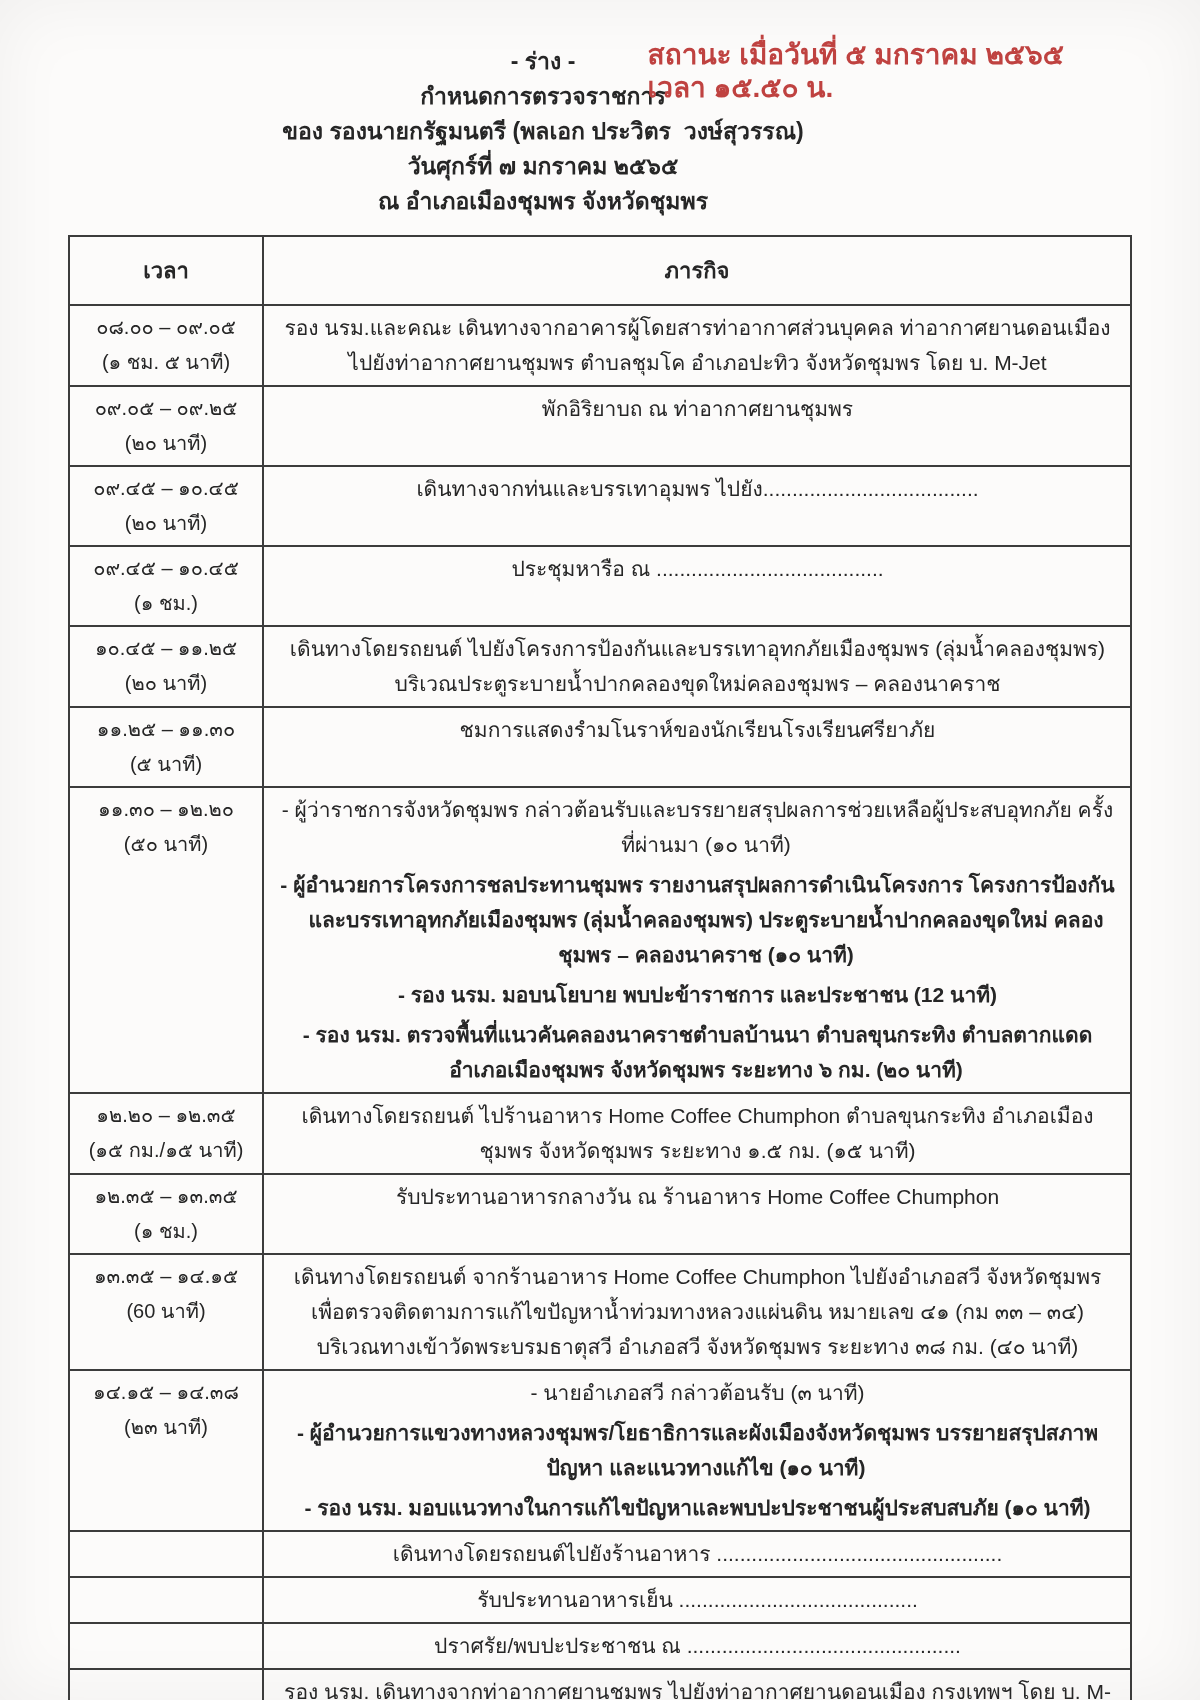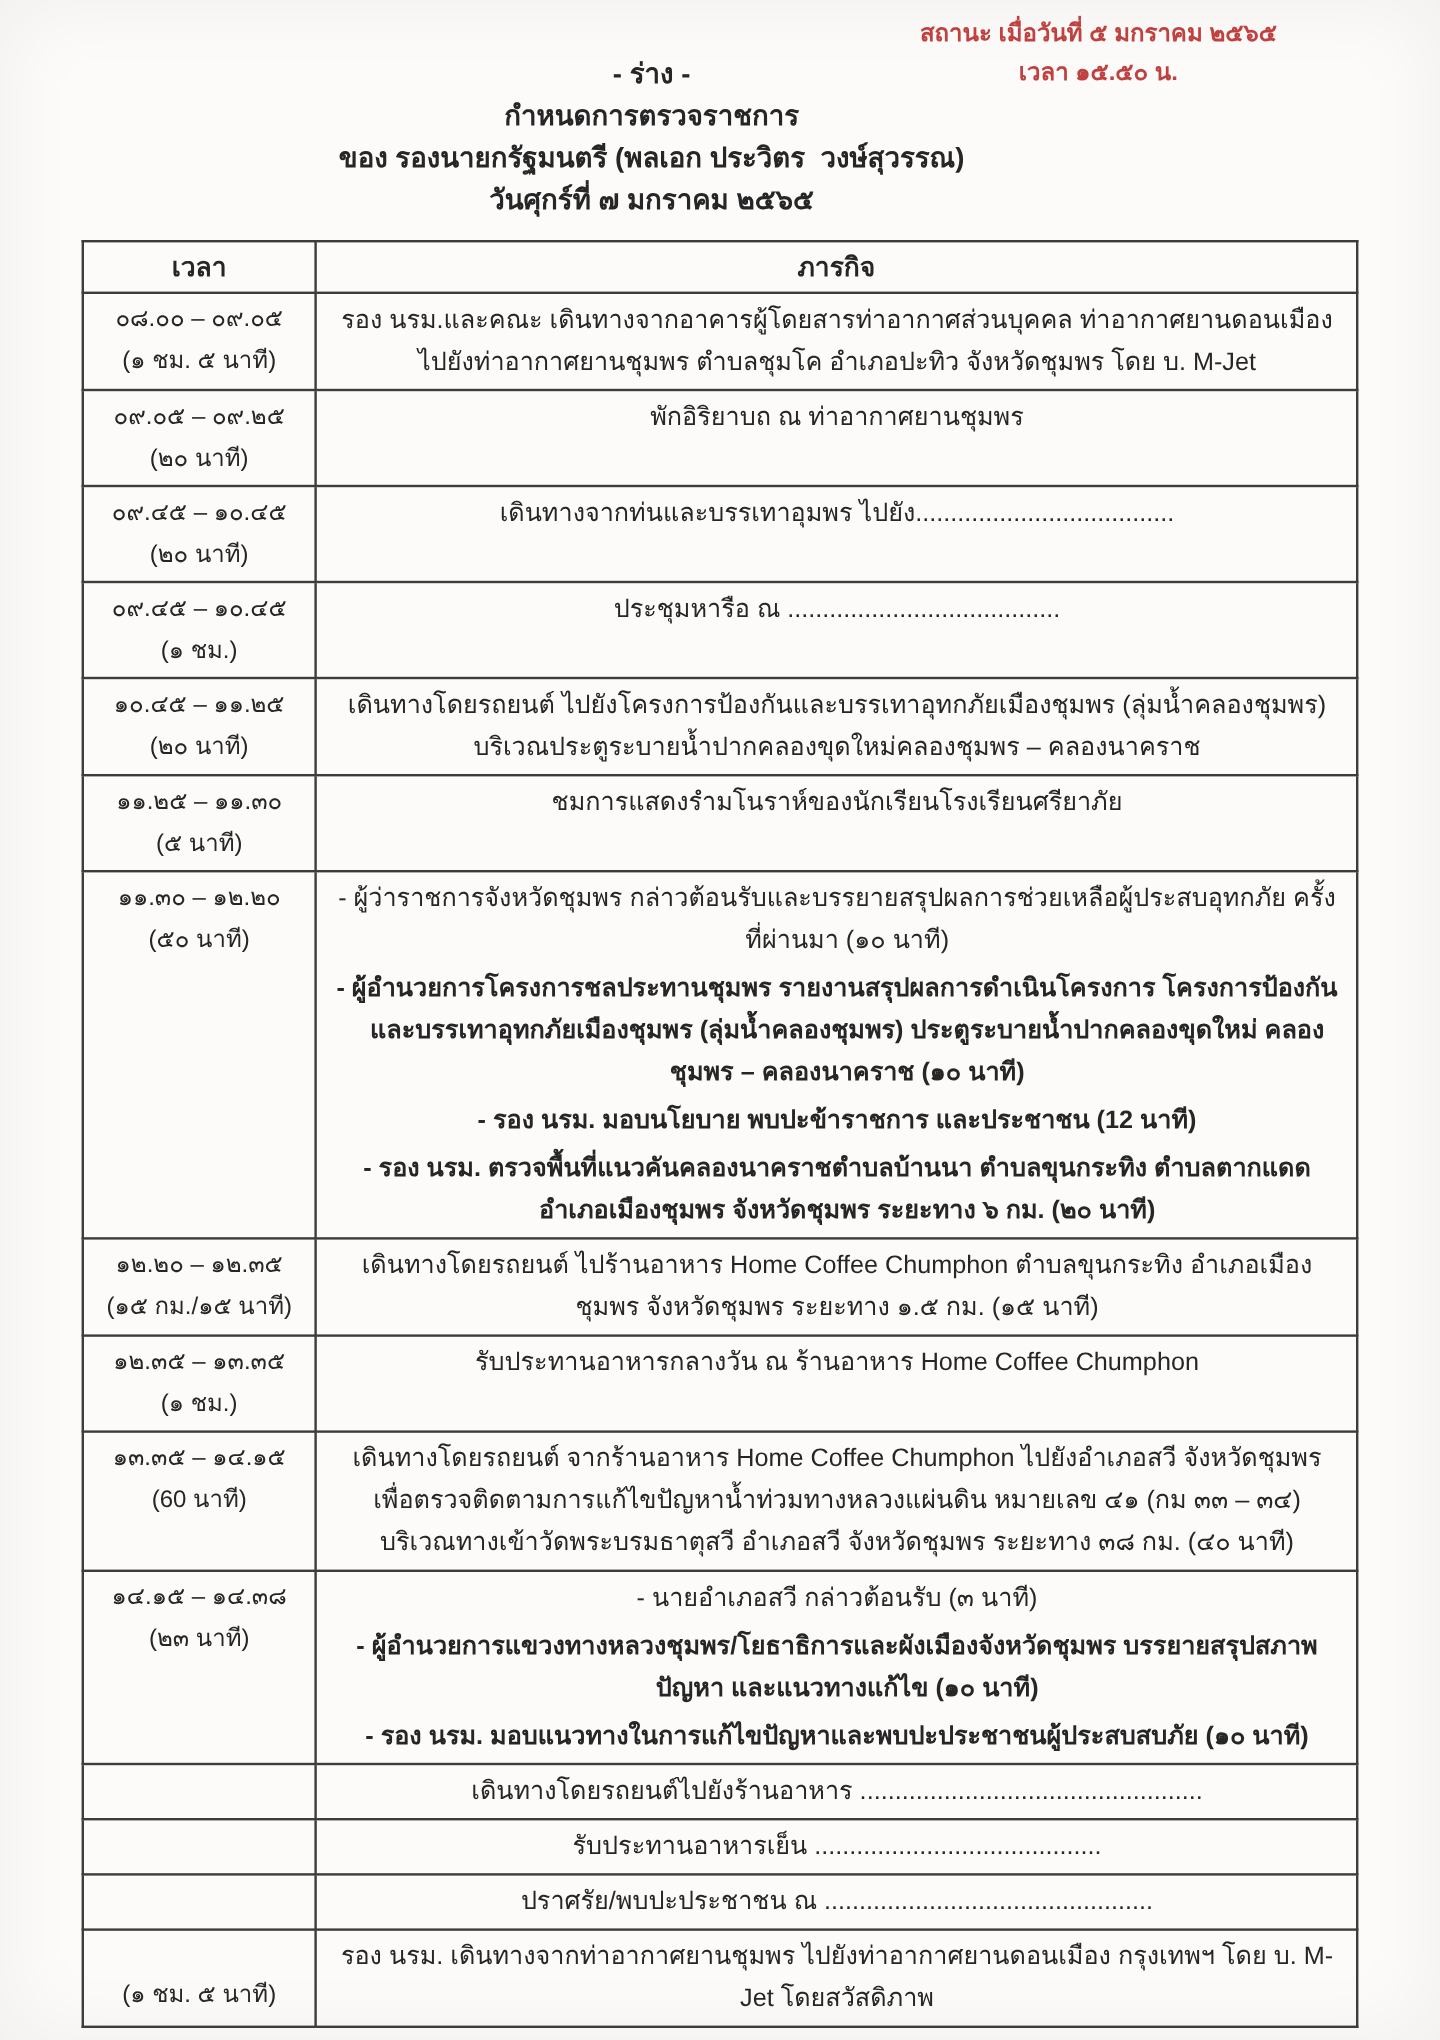--- a/index.html
+++ b/index.html
@@ -8,23 +8,23 @@
     width:1200px;height:1700px;
     margin:0 auto;
     background:#fcfbfa;
     box-shadow:inset 0 0 70px rgba(0,0,0,0.05);
     box-sizing:border-box;
     font-family:"Liberation Sans","DejaVu Sans",sans-serif;
     color:#262626;
     overflow:hidden;
   }
   .status{
-    position:absolute;top:12px;right:136px;
-    text-align:center;
-    font-size:20px;line-height:33px;font-weight:700;
+    position:absolute;top:38px;right:136px;
+    text-align:left;
+    font-size:28px;line-height:33px;font-weight:700;
   }
   .titles{
     padding-top:44px;
     padding-right:114px;
     text-align:center;
     font-weight:700;
     font-size:23px;
     line-height:35px;
   }
   .titles .t{white-space:pre;}
@@ -35,21 +35,21 @@
     margin:16px auto 0 auto;
   }
   table.schedule th, table.schedule td{
     border:2px solid #3c3c3c;
     vertical-align:top;
     box-sizing:border-box;
   }
   th.time-h{width:194px;}
   thead th{
     font-size:22px;font-weight:700;
-    padding:3px 6px;text-align:center;
+    padding:16px 6px;text-align:center;
   }
   td.time-cell{
     width:194px;
     text-align:center;
     font-size:20px;line-height:35px;
     padding:4px 6px;
   }
   td.time-cell.bottom{vertical-align:bottom;padding-bottom:8px;}
   td.mission-cell{
     font-size:21px;line-height:35px;
@@ -68,20 +68,21 @@
   <div class="status" id="status-stamp" style="color: rgb(191, 66, 64);">
     <div>สถานะ เมื่อวันที่ ๕ มกราคม ๒๕๖๕</div>
     <div>เวลา ๑๕.๕๐ น.</div>
   </div>
 
   <div class="titles">
     <div class="t">- ร่าง -</div>
     <div class="t">กำหนดการตรวจราชการ</div>
     <div class="t">ของ รองนายกรัฐมนตรี (พลเอก ประวิตร  วงษ์สุวรรณ)</div>
     <div class="t">วันศุกร์ที่ ๗ มกราคม ๒๕๖๕</div>
+    <div class="t">ณ อำเภอเมืองชุมพร จังหวัดชุมพร</div>
   </div>
 
   <table class="schedule">
     <thead>
       <tr>
         <th class="time-h">เวลา</th>
         <th>ภารกิจ</th>
       </tr>
     </thead>
     <tbody id="schedule-rows">

